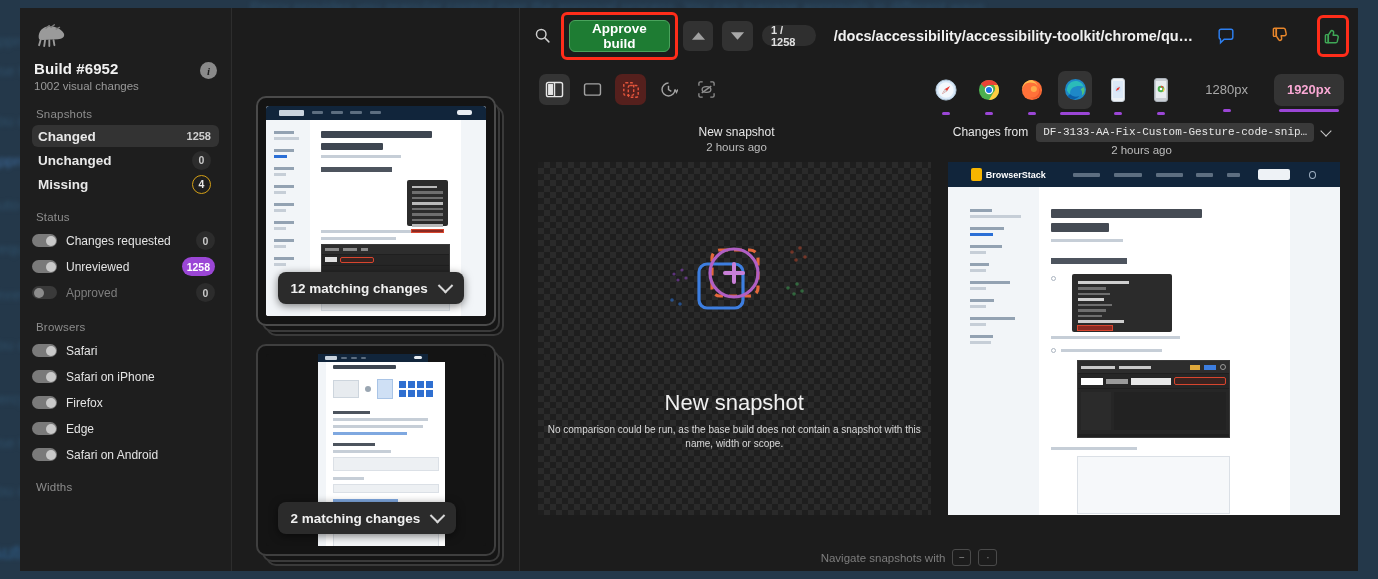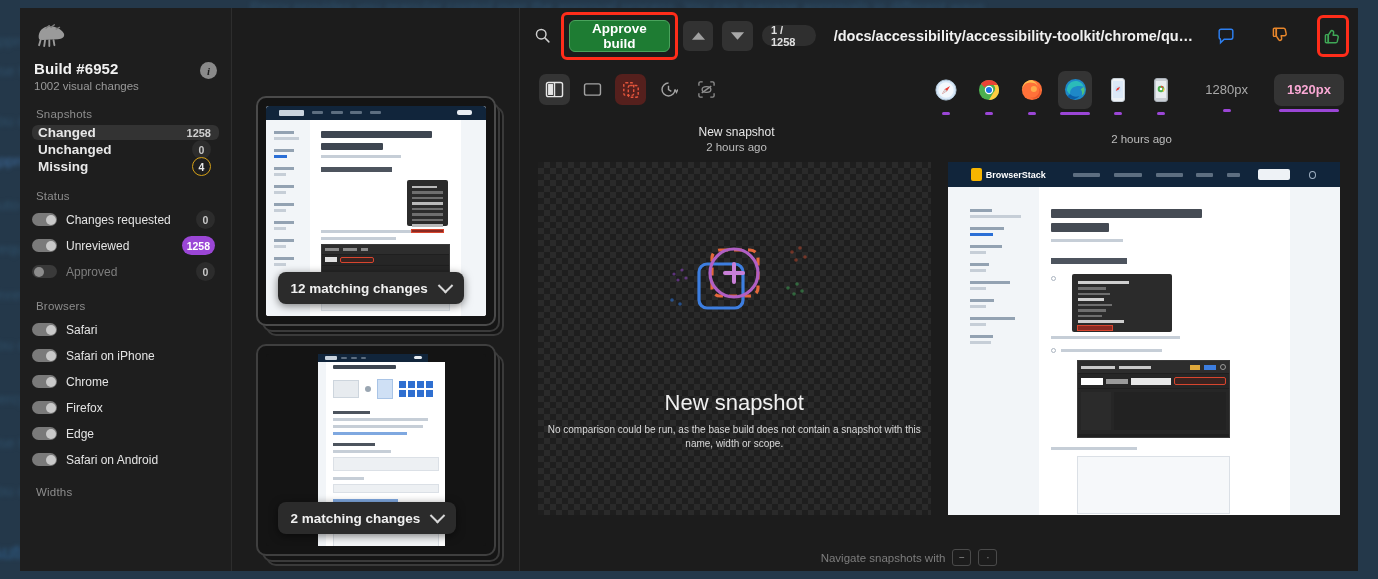--- a/index.html
+++ b/index.html
@@ -64,21 +64,21 @@
     margin-top: 2px; flex: 0 0 auto;
   }
 
   .section-label {
     font-size: 11.5px; color: #8d8d8d;
     margin: 16px 0 5px 4px; letter-spacing: .2px;
   }
 
   .snap-item {
     display: flex; align-items: center; justify-content: space-between;
-    height: 15px; padding: 0 8px 0 6px;
+    height: 22px; padding: 0 8px 0 6px;
     border-radius: 6px; margin-bottom: 2px;
     font-size: 13.5px; color: #e8e8e8; font-weight: 600;
   }
   .snap-item.active { background: #333333; }
   .snap-count { font-size: 11px; font-weight: 700; color: #cfcfcf; }
   .pill-count {
     min-width: 19px; height: 19px; padding: 0 5px;
     border-radius: 10px; background: #2c2c2c;
     display: flex; align-items: center; justify-content: center;
     font-size: 10.5px; color: #c9c9c9; font-weight: 600;
@@ -353,24 +353,20 @@
 
     <div class="section-label">Browsers</div>
 
     <div class="toggle-row">
       <span class="switch"></span>
       <span class="toggle-label">Safari</span>
     </div>
     <div class="toggle-row">
       <span class="switch"></span>
       <span class="toggle-label">Safari on iPhone</span>
-    </div>
-    <div class="toggle-row">
-      <span class="switch"></span>
-      <span class="toggle-label">Chrome</span>
     </div>
     <div class="toggle-row">
       <span class="switch"></span>
       <span class="toggle-label">Firefox</span>
     </div>
     <div class="toggle-row">
       <span class="switch"></span>
       <span class="toggle-label">Edge</span>
     </div>
     <div class="toggle-row">
@@ -685,20 +681,25 @@
         <span class="ul wide" style="width:60px;"></span>
       </div>
     </div>
 
     <div id="snaphdr">
       <div class="snaphdr-half">
         <div class="snaphdr-title">New snapshot</div>
         <div class="snaphdr-time">2 hours ago</div>
       </div>
       <div class="snaphdr-half">
+        <div class="snaphdr-line">
+          <span class="snaphdr-title">Changes from</span>
+          <span class="branch-chip">DF-3133-AA-Fix-Custom-Gesture-code-snip…</span>
+          <span class="chev-sm"></span>
+        </div>
         <div class="snaphdr-time">2 hours ago</div>
       </div>
     </div>
 
     <div id="panes">
 
       <div class="pane">
         <div class="pane-empty">
           <svg width="185" height="150" viewBox="0 0 185 150">
             <g opacity=".5">

